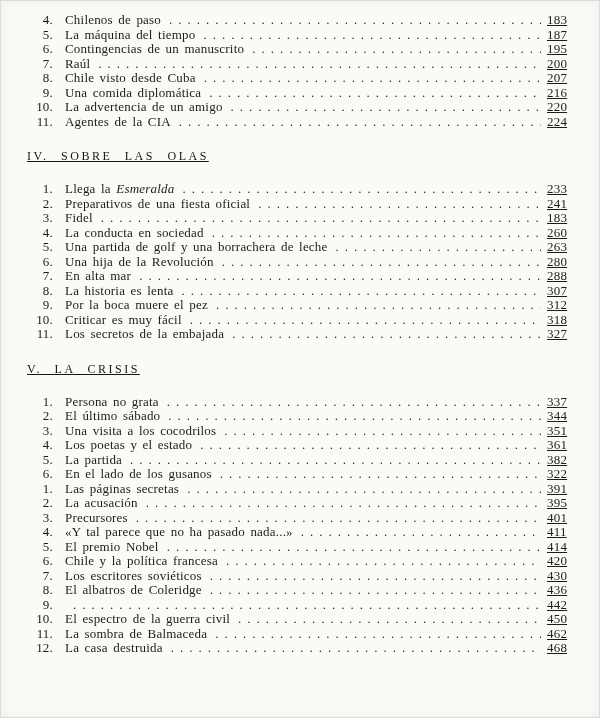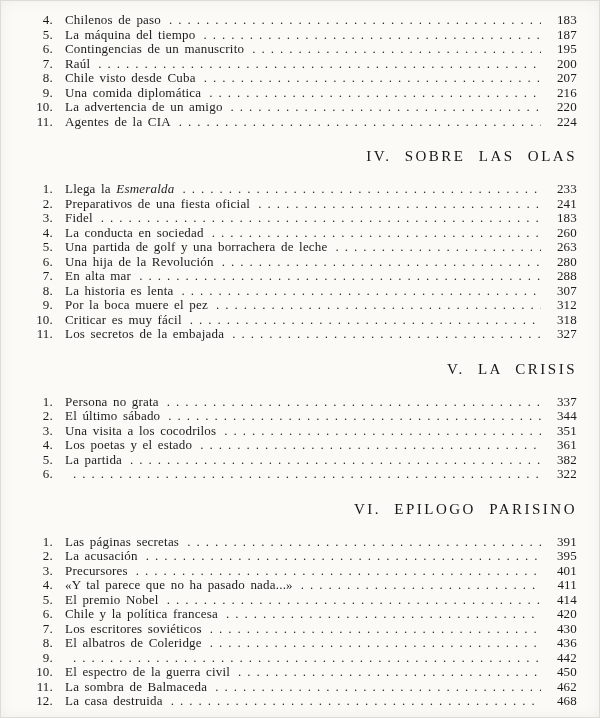--- a/index.html
+++ b/index.html
@@ -21,27 +21,28 @@
     border: 1px solid #dddcd7;
     box-shadow: inset 0 0 14px rgba(0,0,0,0.05);
     padding: 12px 22px 8px 26px;
     color: #1c1c1c;
   }
   .toc-section {
     margin: 0;
   }
   .section-heading {
     margin: 20px 0 18px 0;
-    font-size: 15px;
+    font-size: 12px;
     line-height: 15px;
     font-weight: normal;
-    text-align: right;
+    text-align: left;
     letter-spacing: 2.5px;
     word-spacing: 7px;
     color: #171717;
+    text-decoration: underline;
   }
   .toc-row {
     display: flex;
     align-items: baseline;
     font-size: 13px;
     line-height: 14.5px;
     word-spacing: 2px;
     letter-spacing: 0.2px;
     white-space: nowrap;
   }
@@ -63,21 +64,22 @@
     overflow: hidden;
     white-space: nowrap;
     text-align: right;
     letter-spacing: 6px;
     margin: 0 6px 0 8px;
     color: #2a2a2a;
   }
   .pg {
     flex: 0 0 30px;
     width: 30px;
-    text-align: right;
+    text-align: left;
+    text-decoration: underline;
   }
 </style>
 </head>
 <body>
 
 <div class="page" id="toc">
     <section class="toc-section">
       <div class="toc-row">
         <span class="num">4.</span>
         <span class="title">Chilenos de paso</span>
@@ -223,26 +225,26 @@
         <span class="pg">361</span>
       </div>
       <div class="toc-row">
         <span class="num">5.</span>
         <span class="title">La partida</span>
         <span class="dots" aria-hidden="true">......................................................................</span>
         <span class="pg">382</span>
       </div>
       <div class="toc-row">
         <span class="num">6.</span>
+        <span class="title">En el lado de los gusanos</span>
         <span class="dots" aria-hidden="true">......................................................................</span>
         <span class="pg">322</span>
       </div>
     </section>
     <section class="toc-section">
-      <h2 class="section-heading">VI. EPILOGO PARISINO</h2>
       <div class="toc-row">
         <span class="num">1.</span>
         <span class="title">Las páginas secretas</span>
         <span class="dots" aria-hidden="true">......................................................................</span>
         <span class="pg">391</span>
       </div>
       <div class="toc-row">
         <span class="num">2.</span>
         <span class="title">La acusación</span>
         <span class="dots" aria-hidden="true">......................................................................</span>

